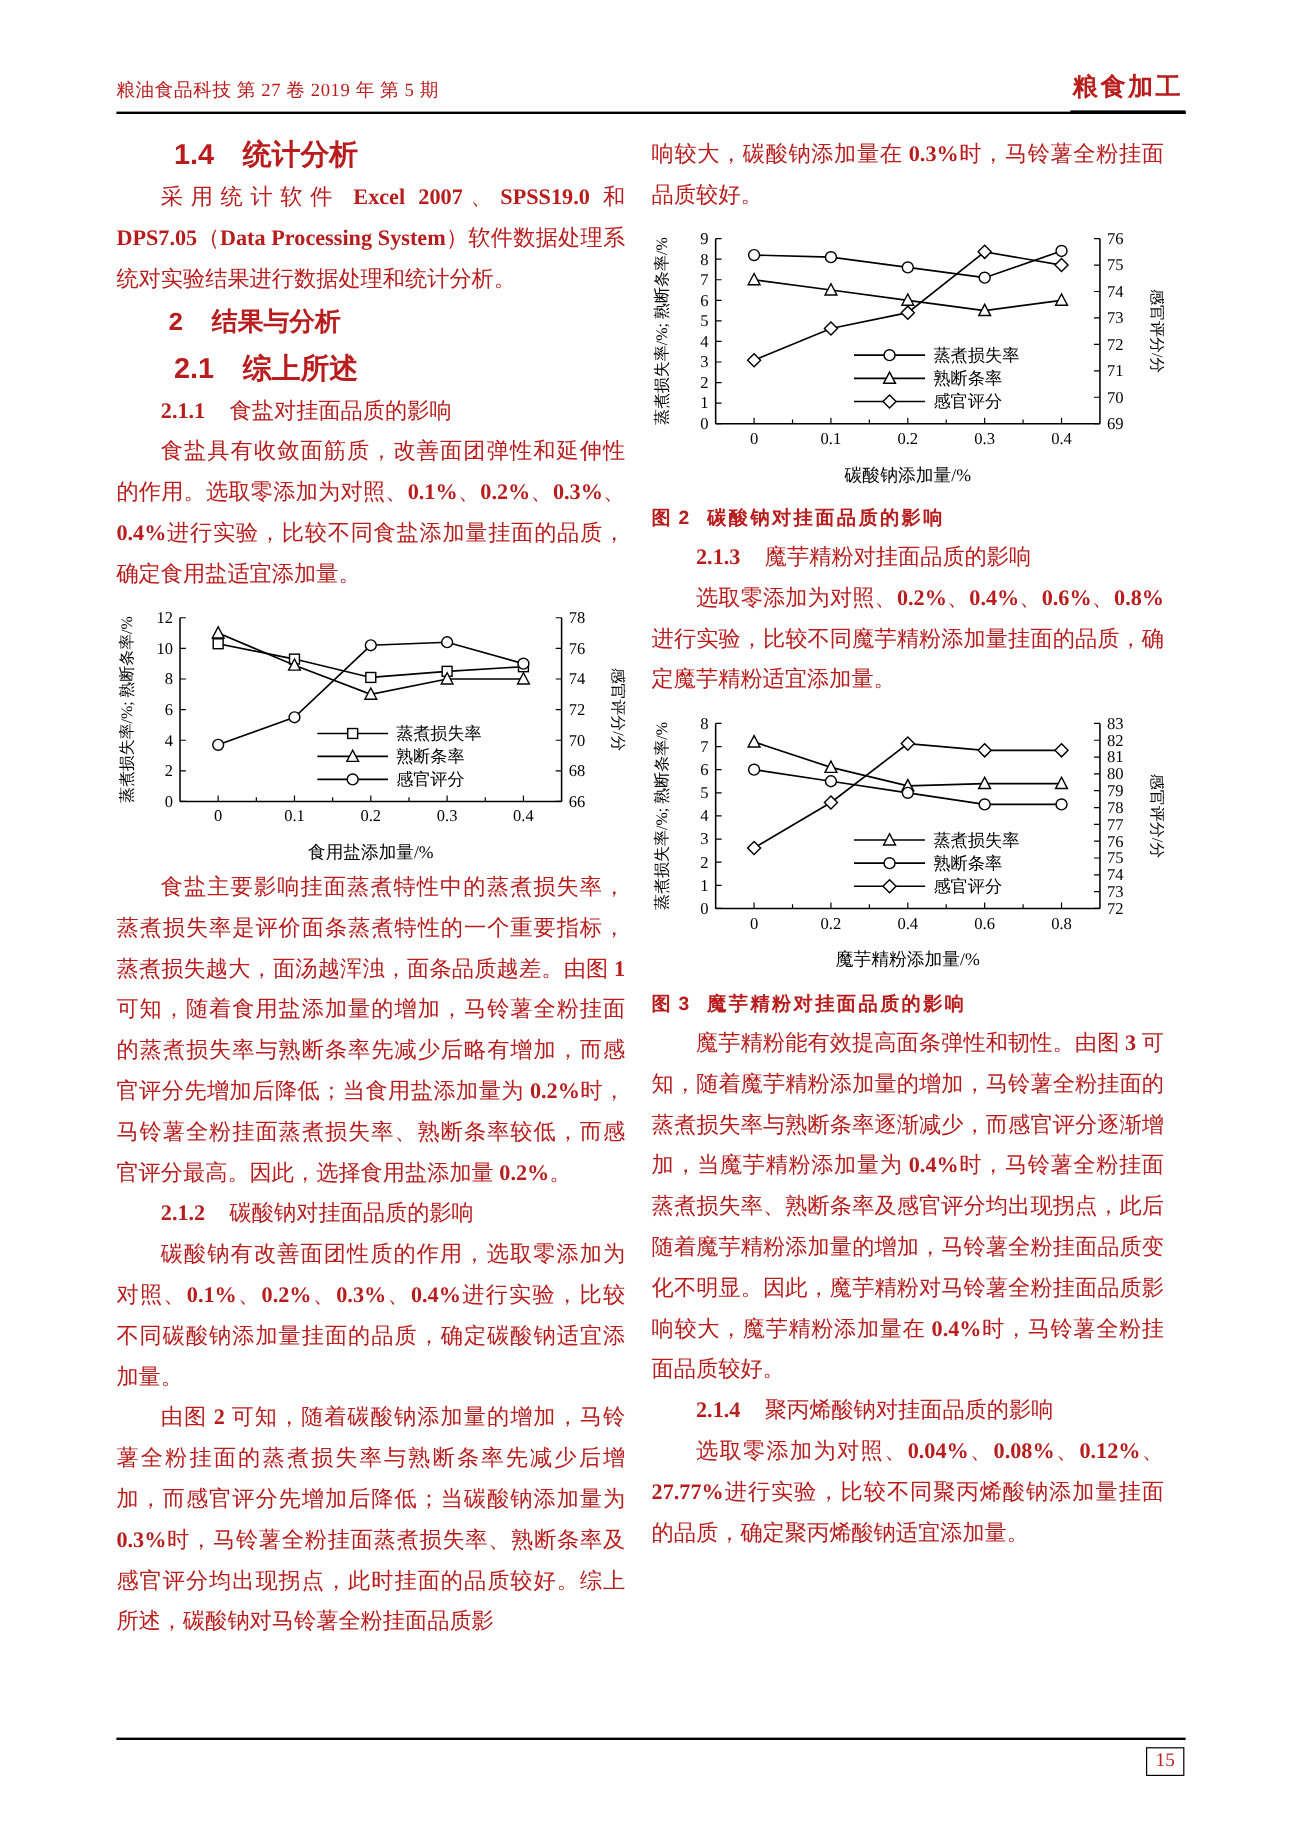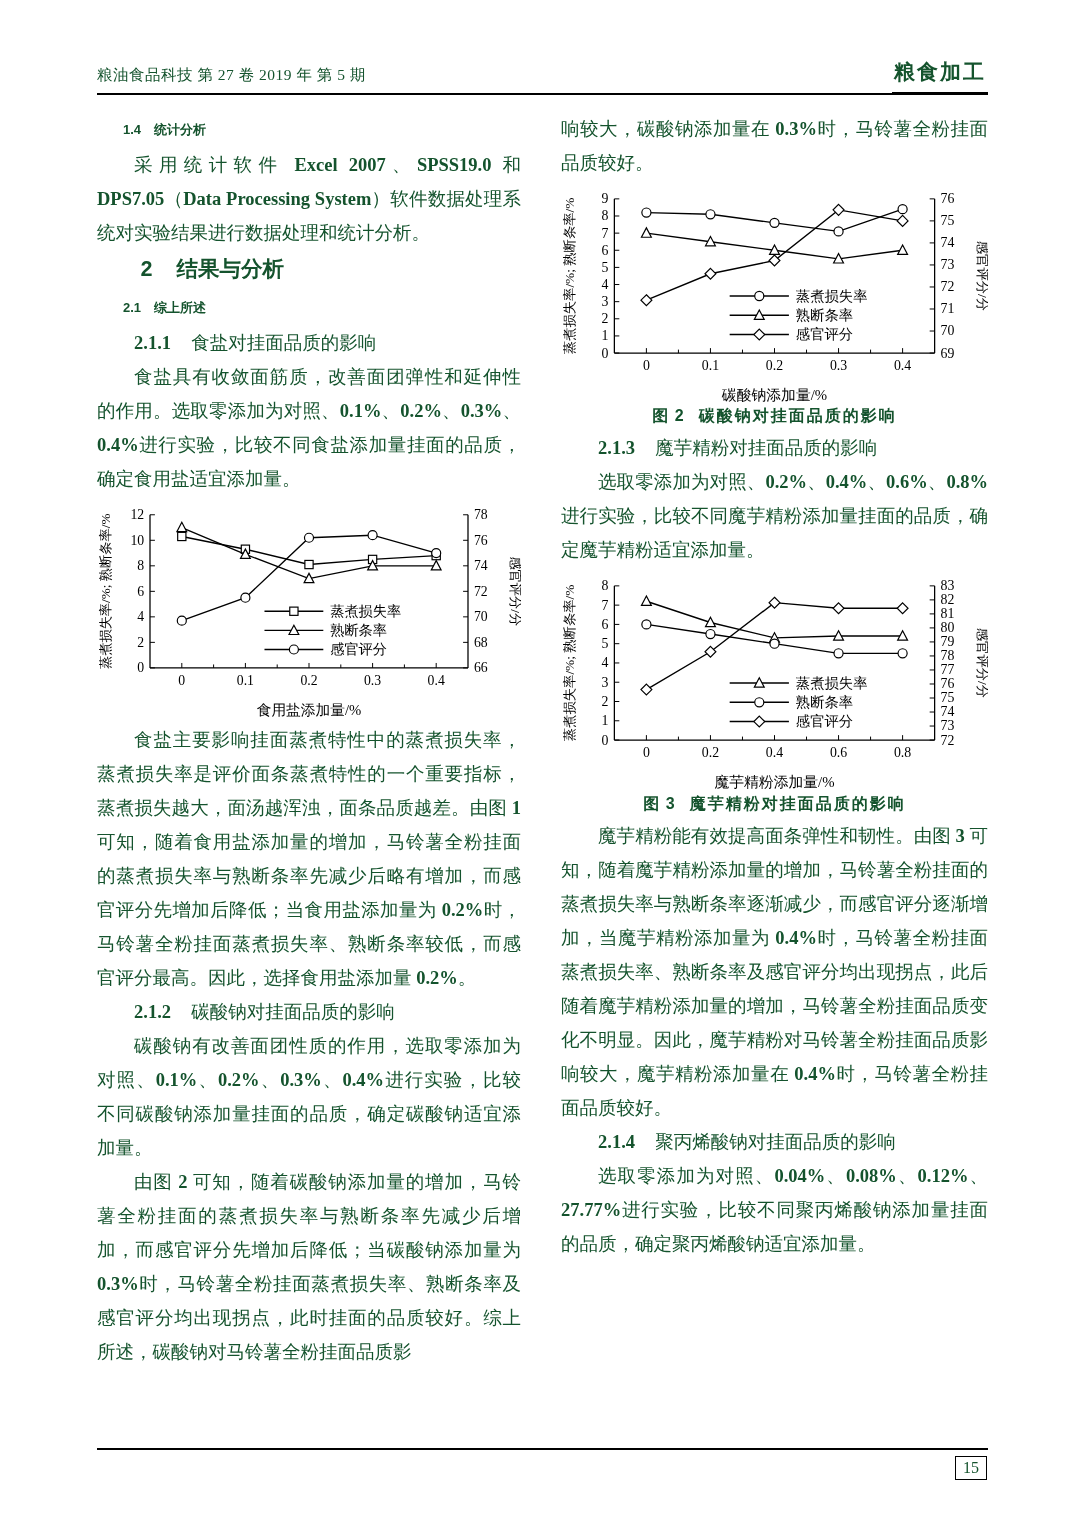--- a/index.html
+++ b/index.html
@@ -1,43 +1,43 @@
 <!DOCTYPE html>
 <html><head>
 <meta charset="utf-8">
 <style>
   html,body{margin:0;padding:0;background:#e8e8e8;}
   .page{position:relative;width:1084px;height:1535px;background:#ffffff;overflow:hidden;
-        font-family:"Liberation Serif",serif;color:#14532d;}
+        font-family:"Liberation Serif",serif;color:#b91c1c;}
   
   .header{position:absolute;left:97px;right:96px;top:58px;display:flex;
           justify-content:space-between;align-items:flex-end;
           border-bottom:2px solid #000;padding-bottom:7px;}
   .h-left{font-size:15.5px;letter-spacing:.5px;}
   .h-right{font-family:Liberation Mono, monospace;font-weight:bold;font-size:21px;
            letter-spacing:2px;border-bottom:3px solid #000;padding:0 2px 6px 2px;margin-bottom:-9px;}
   
   .col{position:absolute;top:112px;font-size:18.5px;line-height:34px;text-align:justify;}
   .col-left{left:97px;width:424px;}
-  .col-right{left:561px;width:427px;}
+  .col-right{left:543px;width:427px;}
   .col p{margin:0;text-indent:2em;}
   .col p.noindent{text-indent:0;}
   .h-big{font-family:Liberation Mono, monospace;font-weight:bold;font-size:21.5px;
          line-height:40px;margin:8px 0 4px;text-indent:0;}
   .h-big .hno{margin-right:1.1em;}
-  .h-mid{font-family:"Liberation Sans",sans-serif;font-weight:bold;font-size:13px;
+  .h-mid{font-family:"Liberation Sans",sans-serif;font-weight:bold;font-size:24px;
          line-height:36px;margin:1px 0;text-indent:0;}
   .h-mid .hno{margin-right:1em;}
   .h-sub{line-height:34px;margin:0;text-indent:0;}
   .h-sub .hno{font-weight:bold;margin-right:1.1em;}
   
   figure{margin:7px 0 4px;}
   figure svg{display:block;width:100%;height:auto;font-family:"Liberation Serif",serif;}
-  figcaption{text-align:center;font-family:"Liberation Sans",sans-serif;font-weight:bold;
-             font-size:16px;line-height:22px;margin-top:1px;}
+  figcaption{font-family:"Liberation Sans",sans-serif;font-weight:bold;
+             font-size:16px;line-height:22px;margin-top:18px;}
   figcaption .cap-no{margin-right:14px;letter-spacing:1px;}
   figcaption .cap-t{letter-spacing:2px;}
   
   .footer-rule{position:absolute;left:97px;right:96px;top:1448px;border-top:2px solid #000;}
   .page-number{position:absolute;right:97px;top:1456px;border:1.5px solid #000;
                font-size:16px;line-height:20px;padding:1px 7px;}
 </style>
 </head>
 <body>
 

